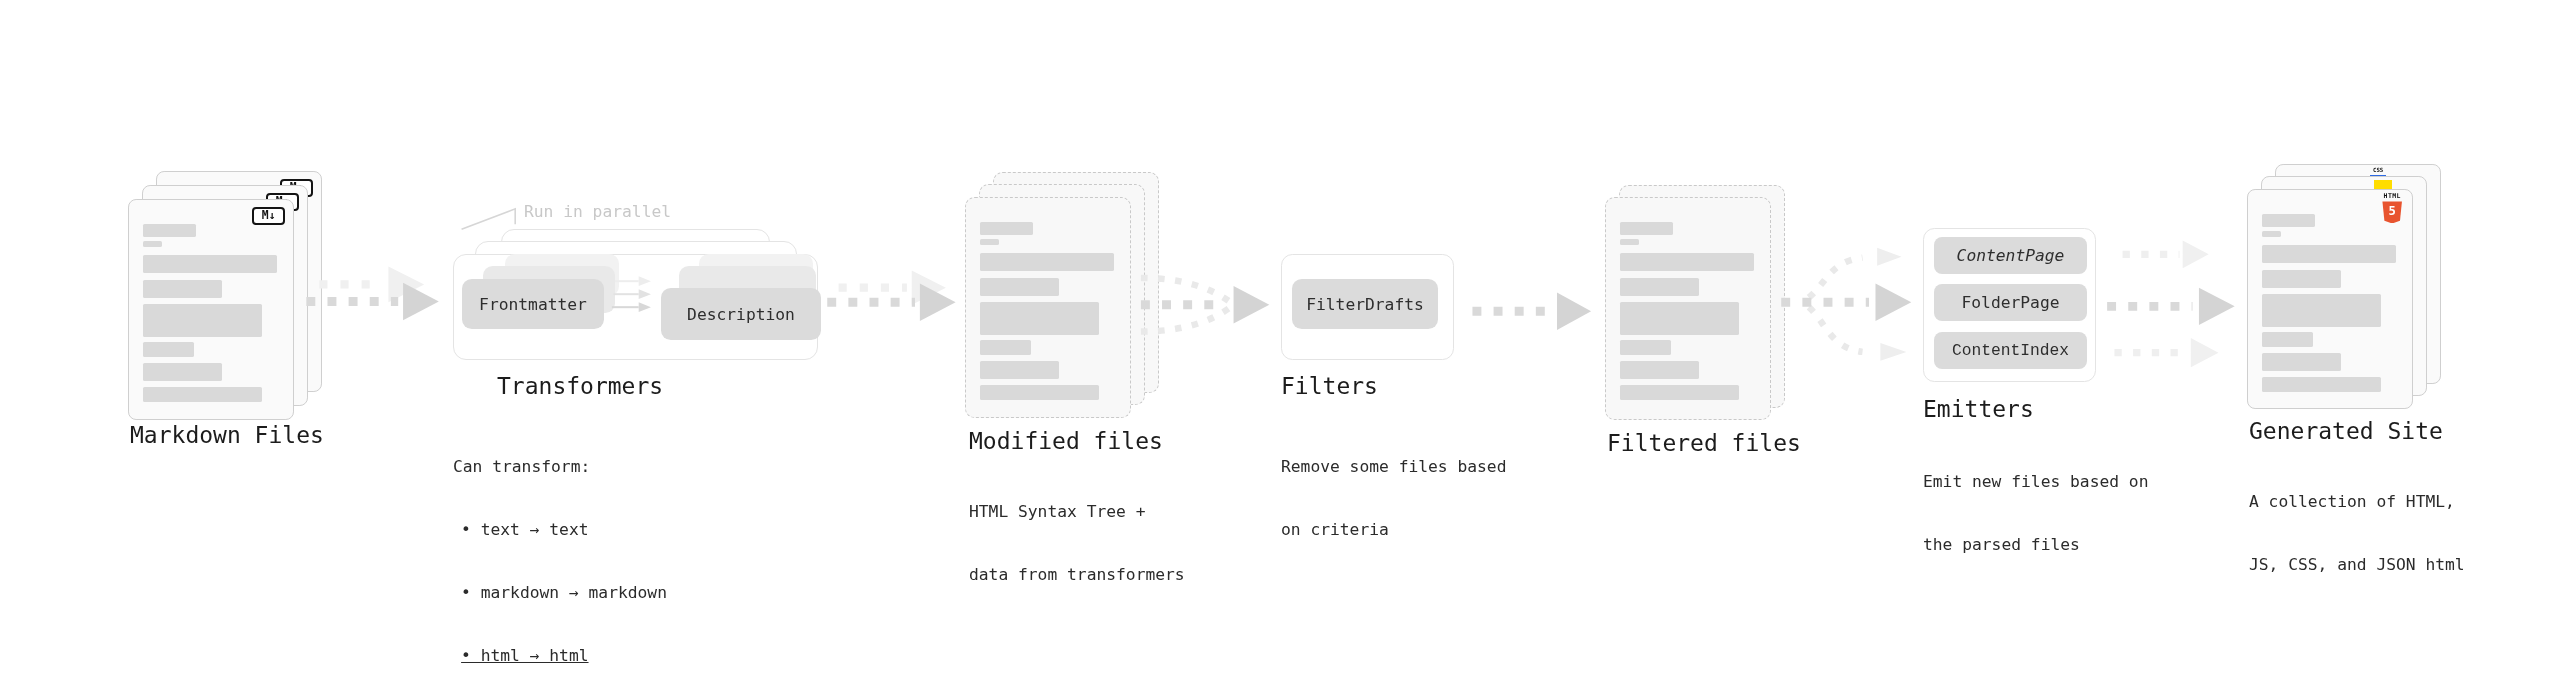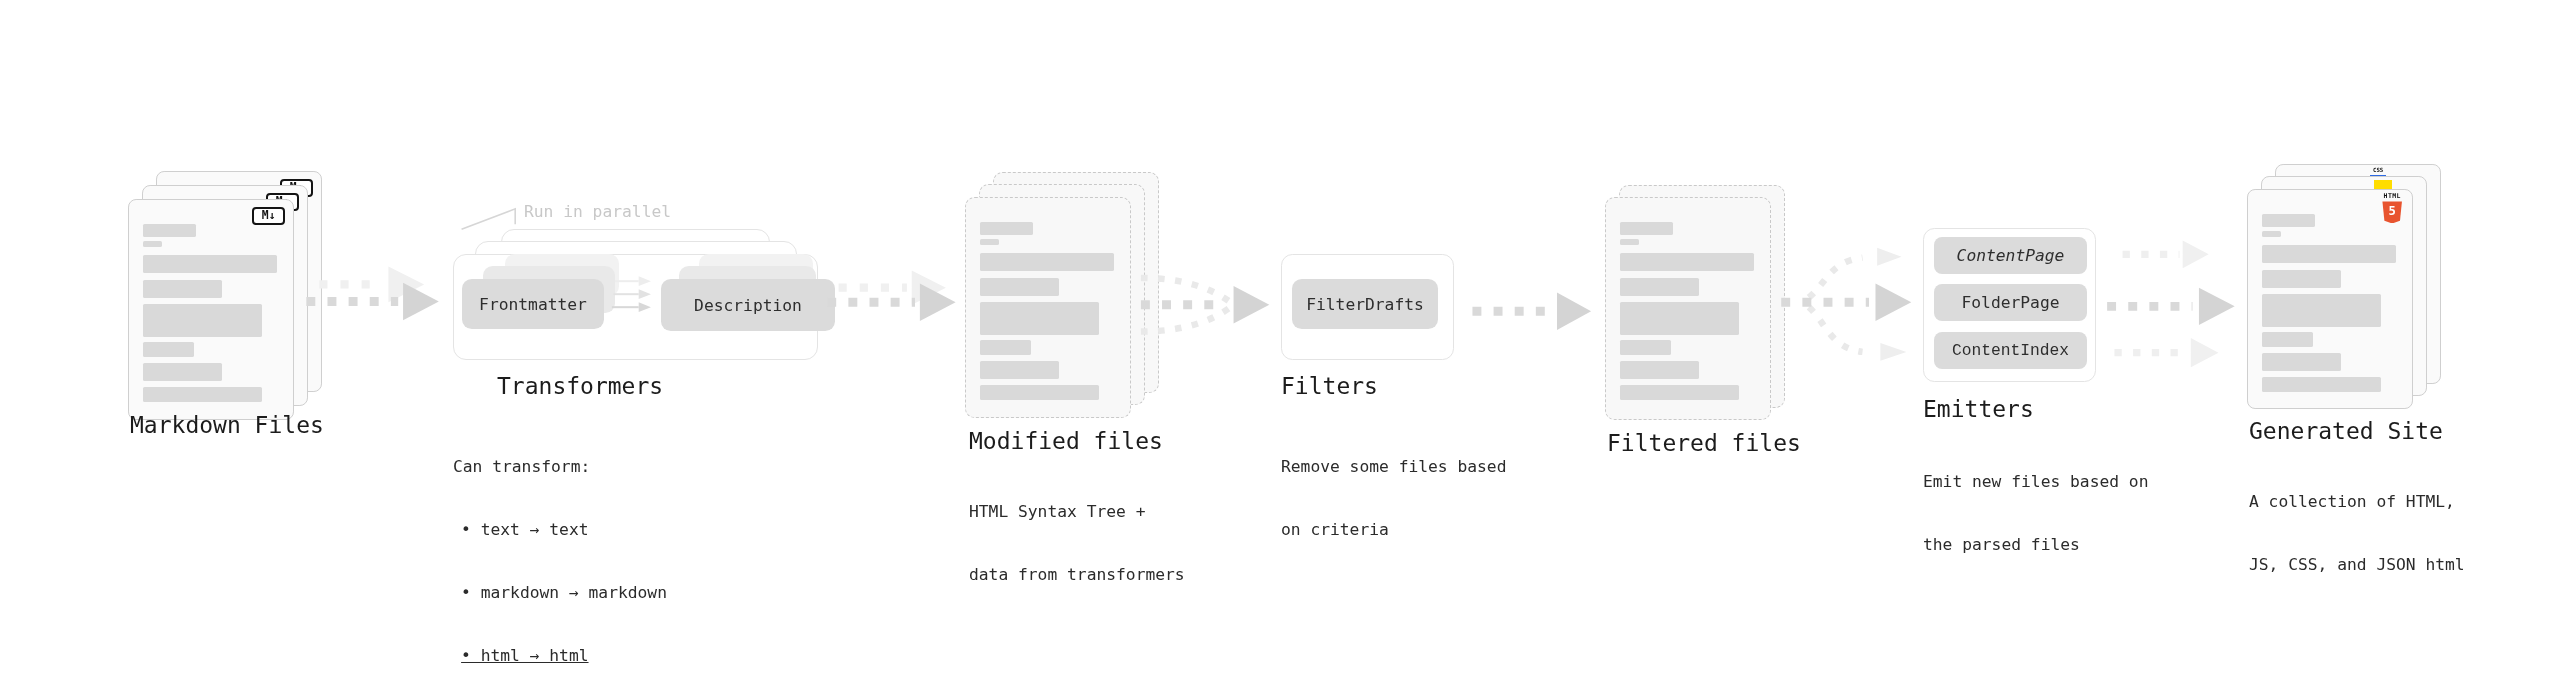--- a/index.html
+++ b/index.html
@@ -54,34 +54,34 @@
       <div class="md-icon">M↓</div>
       <i class="bar" style="top:24.4px;width:53px;height:12.2px"></i>
       <i class="bar" style="top:41px;width:18.7px;height:5.7px"></i>
       <i class="bar" style="top:55px;width:134px;height:18px"></i>
       <i class="bar" style="top:80px;width:79px;height:18px"></i>
       <i class="bar" style="top:104px;width:119px;height:32.5px"></i>
       <i class="bar" style="top:142px;width:51px;height:14.6px"></i>
       <i class="bar" style="top:163px;width:79px;height:18px"></i>
       <i class="bar" style="top:187px;width:119px;height:14.6px"></i>
     </div>
-    <div class="h" style="left:130px;top:412px;">Markdown Files</div>
+    <div class="h" style="left:130px;top:422px;">Markdown Files</div>
   </div>
 
   <div>
     <div class="annot" style="left:524px;top:202px;">Run in parallel</div>
     <div class="tcontainer" style="left:501px;top:229px;width:269px;height:102px;"></div>
     <div class="tcontainer" style="left:475px;top:241px;width:322px;height:104px;"></div>
     <div class="tcontainer" style="left:453px;top:254px;width:365px;height:106px;"></div>
     <div class="gbox echo2" style="left:505px;top:254px;width:114px;height:42px;"></div>
     <div class="gbox echo2" style="left:699px;top:254px;width:114px;height:42px;"></div>
     <div class="gbox echo1" style="left:483px;top:266px;width:132px;height:47px;"></div>
     <div class="gbox echo1" style="left:679px;top:266px;width:137px;height:47px;"></div>
     <div class="gbox" style="left:462px;top:279px;width:142px;height:50px;">Frontmatter</div>
-    <div class="gbox" style="left:661px;top:279px;width:174px;height:52px;">Description</div>
+    <div class="gbox" style="left:661px;top:288px;width:160px;height:52px;">Description</div>
     <div class="h" style="left:453px;top:373px;margin-left:44px;">Transformers</div>
     <div class="cap" style="left:453px;top:414px;">
       <div>Can transform:</div>
       <div style="padding-left:8.1px;">• text → text</div>
       <div style="padding-left:8.1px;">• markdown → markdown</div>
       <div style="padding-left:8.1px;text-decoration:underline;">• html → html</div>
     </div>
   </div>
 
   <div>

